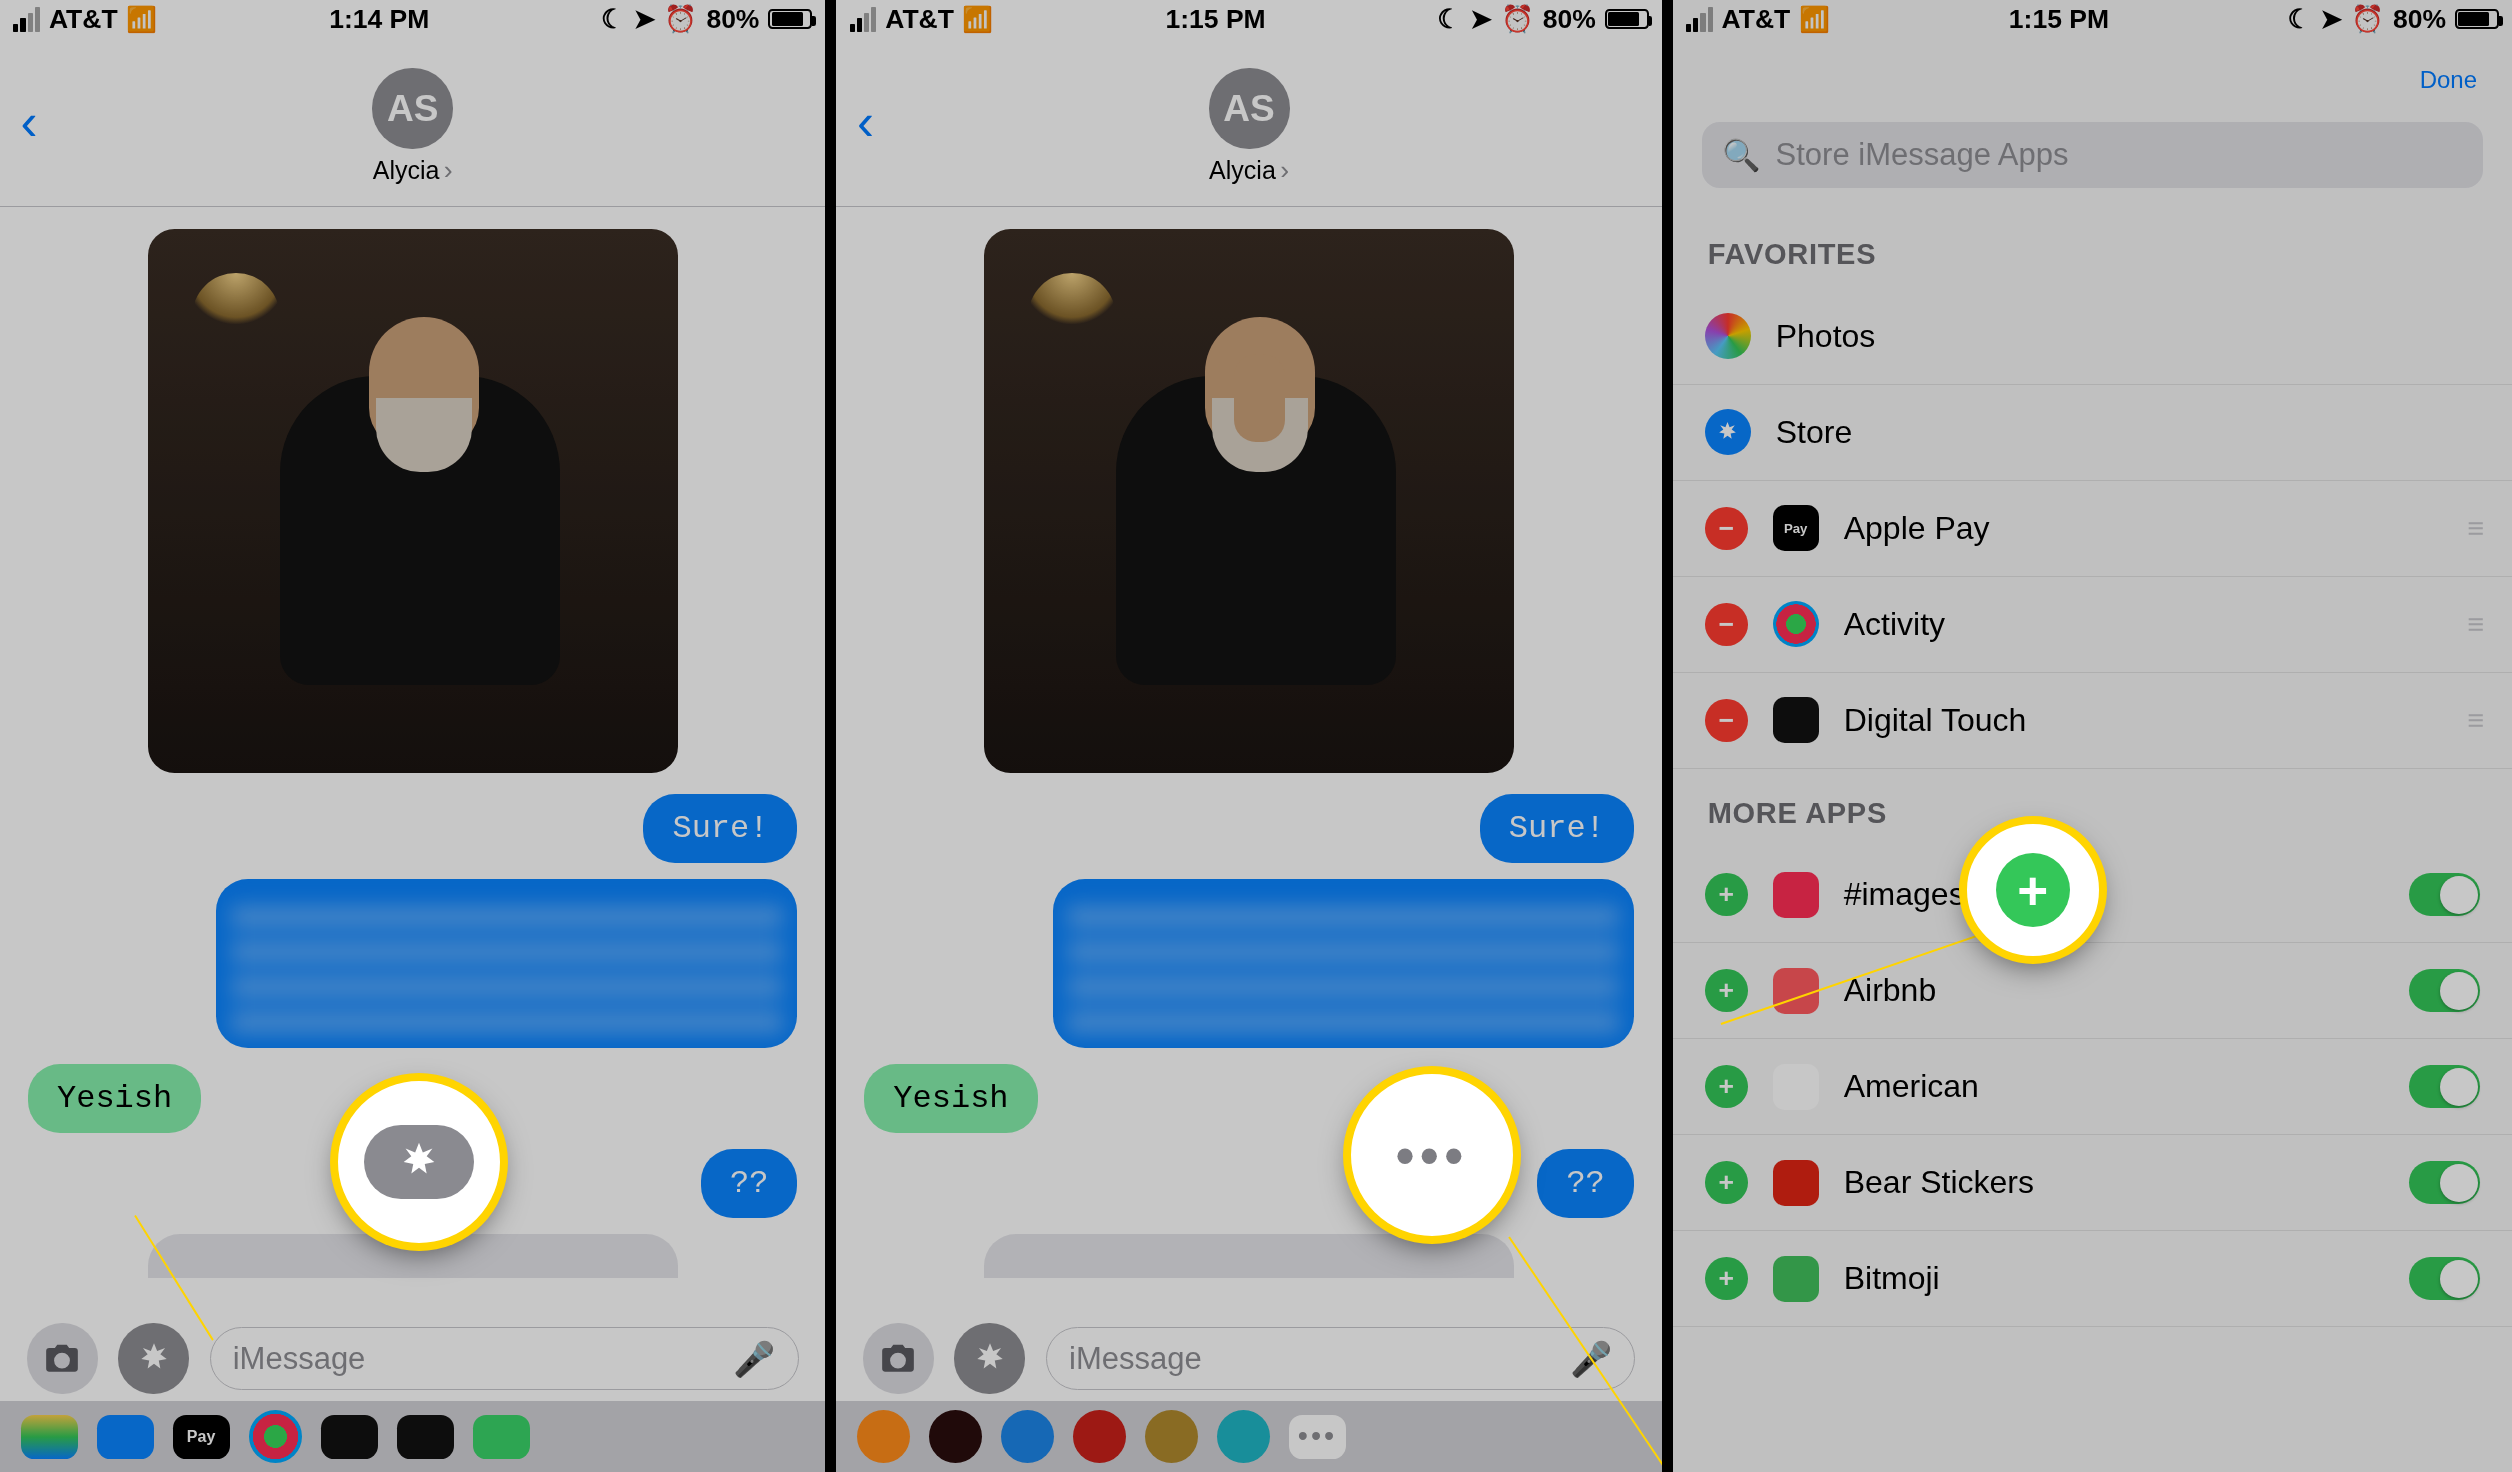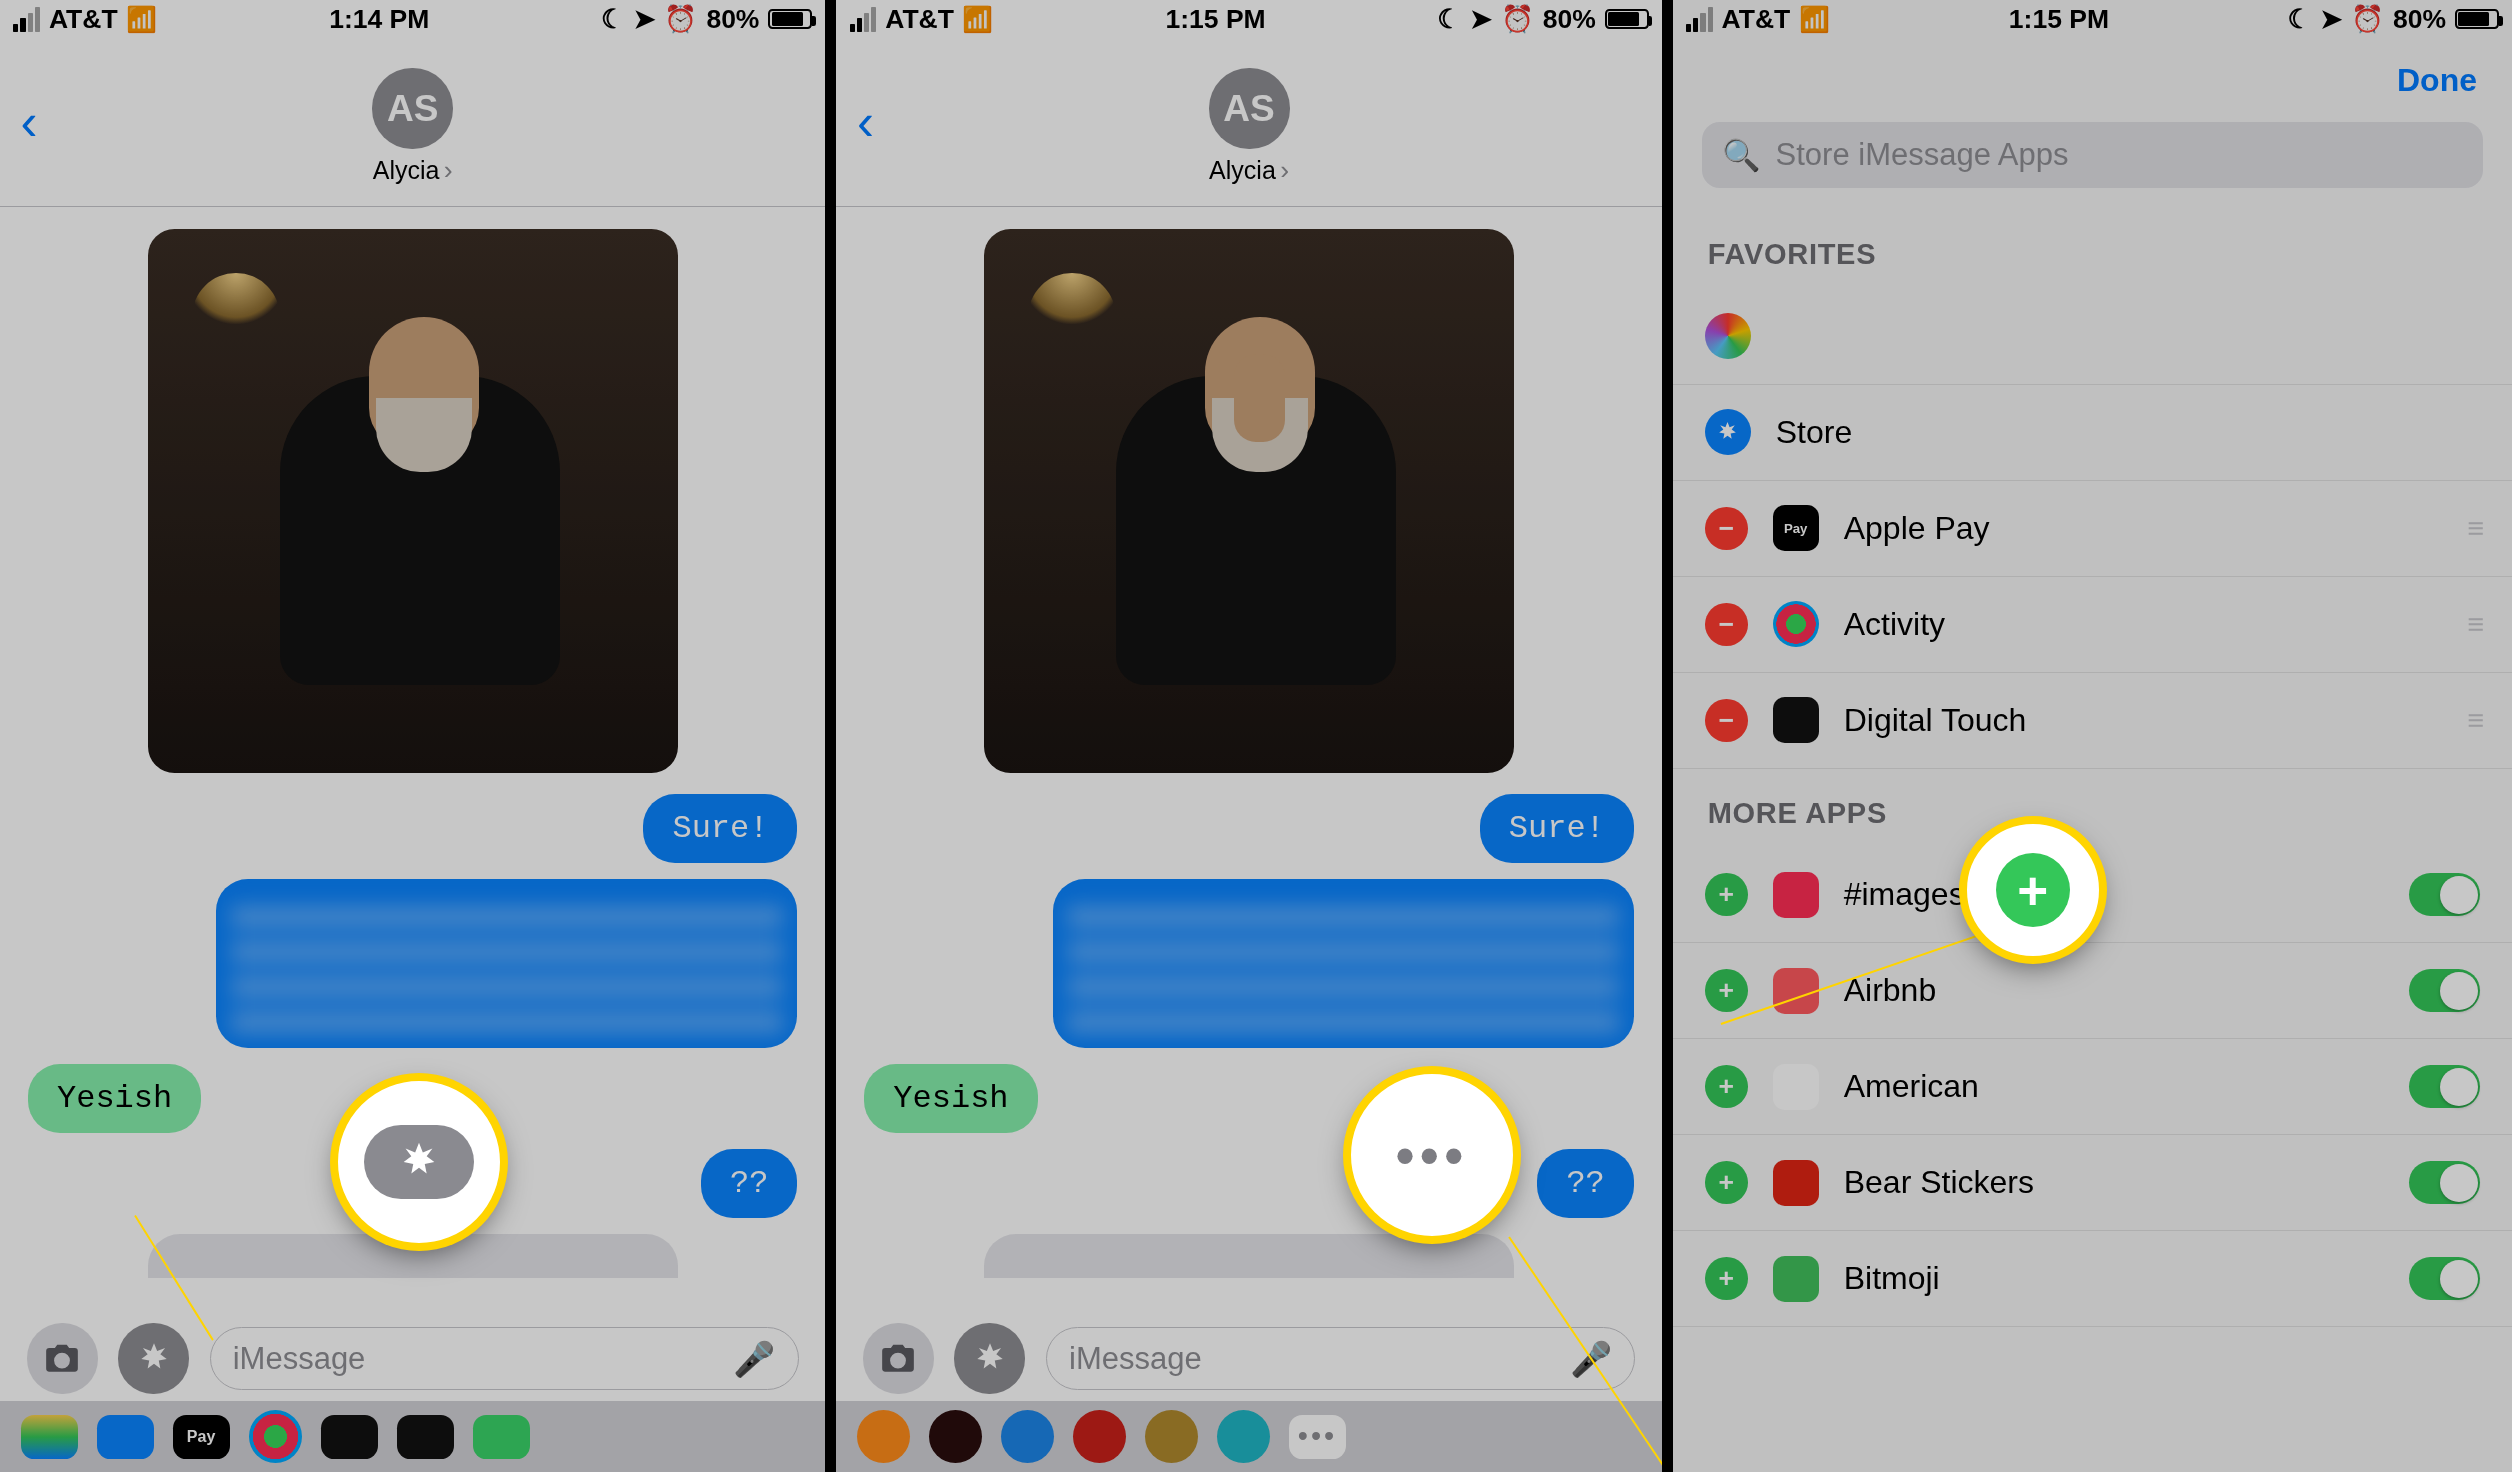--- a/index.html
+++ b/index.html
@@ -63,21 +63,21 @@
 .app-icon.round { border-radius: 50%; width:53px; height:53px; }
 .more-btn { width:57px; height:44px; border-radius:13.2px; background:#fff; display:flex; align-items:center; justify-content:center; color:#8e8e93; font-size:29px; letter-spacing:2.9px; }
 
 
 .magnifier { position:absolute; width:162px; height:162px; border-radius:50%; background:#fff; border:8.8px solid #fff; box-shadow: 0 0 0 8px #ffd400, 0 10.3px 29px rgba(0,0,0,.5); display:flex; align-items:center; justify-content:center; z-index: 200; }
 .mag-line { position:absolute; height:2.2px; background:#ffd400; z-index:190; transform-origin: left center; }
 
 
 .p3 { background:#f7f7f7; }
 .p3-header { height: 84px; display:flex; align-items:center; justify-content:flex-end; padding: 0 35px; }
-.done { color:#007aff; font-size:32px; font-weight:700; }
+.done { color:#007aff; font-size:24px; font-weight:400; }
 .search-wrap { padding: 0 29px 22px; }
 .search { height:66px; background:#e0e0e5; border-radius:17.7px; display:flex; align-items:center; gap:14.7px; padding:0 20.6px; color:#8e8e93; font-size:31px; }
 .section-h { color:#6d6d72; font-size:29px; font-weight:700; letter-spacing:0.7px; padding: 28px 35px 17.7px; }
 .row { display:flex; align-items:center; gap:25px; padding: 14.7px 32px; border-bottom:0.7px solid #e0e0e0; font-size:32px; color:#000; min-height: 96px; }
 .row .label { flex:1; }
 .leading { width:43px; height:43px; border-radius:21.3px; display:flex; align-items:center; justify-content:center; color:#fff; font-size:26.5px; font-weight:700; flex-shrink:0;}
 .leading.remove { background:#ff3b30; } .leading.add { background:#34c759; }
 .sq-icon { width:46px; height:46px; border-radius:11.8px; flex-shrink:0; }
 .grip { color:#c7c7cc; font-size:29px; letter-spacing:-4.4px; }
 .toggle { width:71px; height:43px; border-radius:25px; background:#e5e5ea; position:relative; flex-shrink:0; }
@@ -300,20 +300,21 @@
       <div class="search">
         <span>🔍</span>
         <span>Store iMessage Apps</span>
       </div>
     </div>
 
     <div class="section-h">FAVORITES</div>
 
     <div class="row">
       <div class="sq-icon" style="background:conic-gradient(#ff3b30,#ffcc00,#34c759,#5ac8fa,#af52de,#ff3b30);border-radius:50%;"></div>
+      <div class="label">Photos</div>
     </div>
     <div class="row">
       <div class="sq-icon" style="background:#0a84ff;border-radius:50%;display:flex;align-items:center;justify-content:center;color:#fff;">
         <svg viewBox="0 0 24 24" width="25" height="25" fill="#fff">
             <path d="M12 2l2 5 5-2-3 4 4 3-5 1 1 5-4-3-4 3 1-5-5-1 4-3-3-4 5 2z"></path>
           </svg>
       </div>
       <div class="label">Store</div>
     </div>
 

